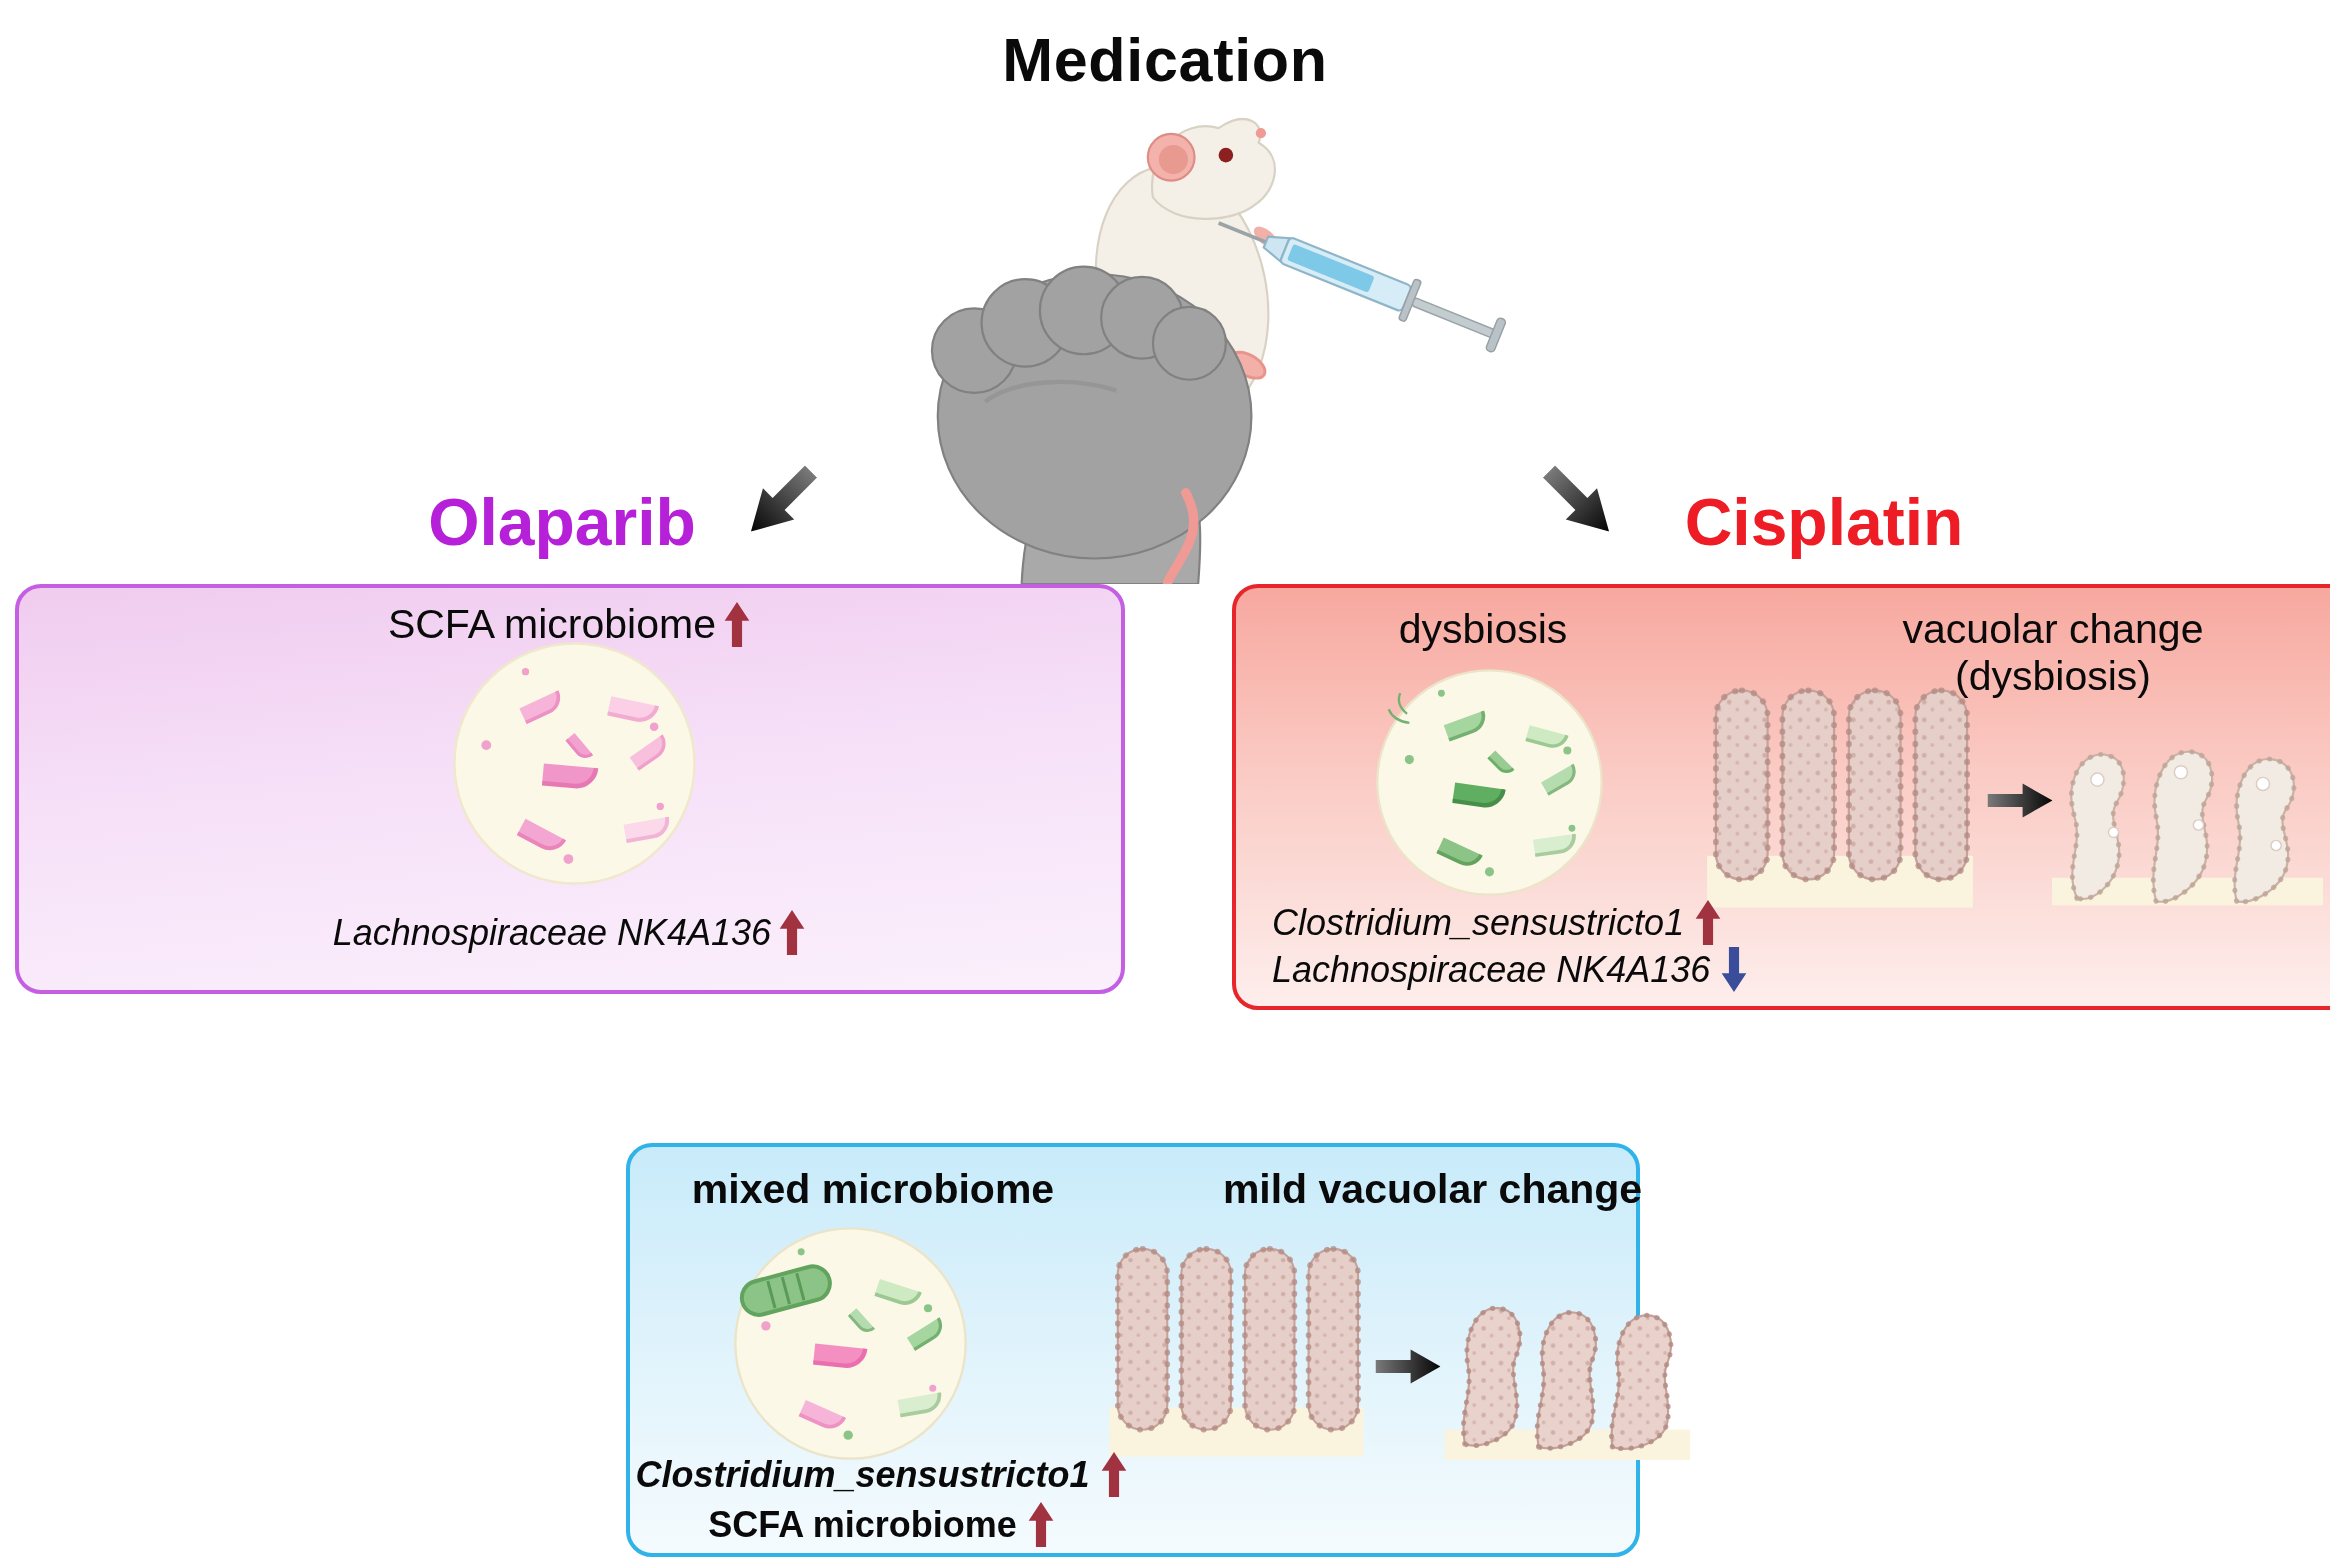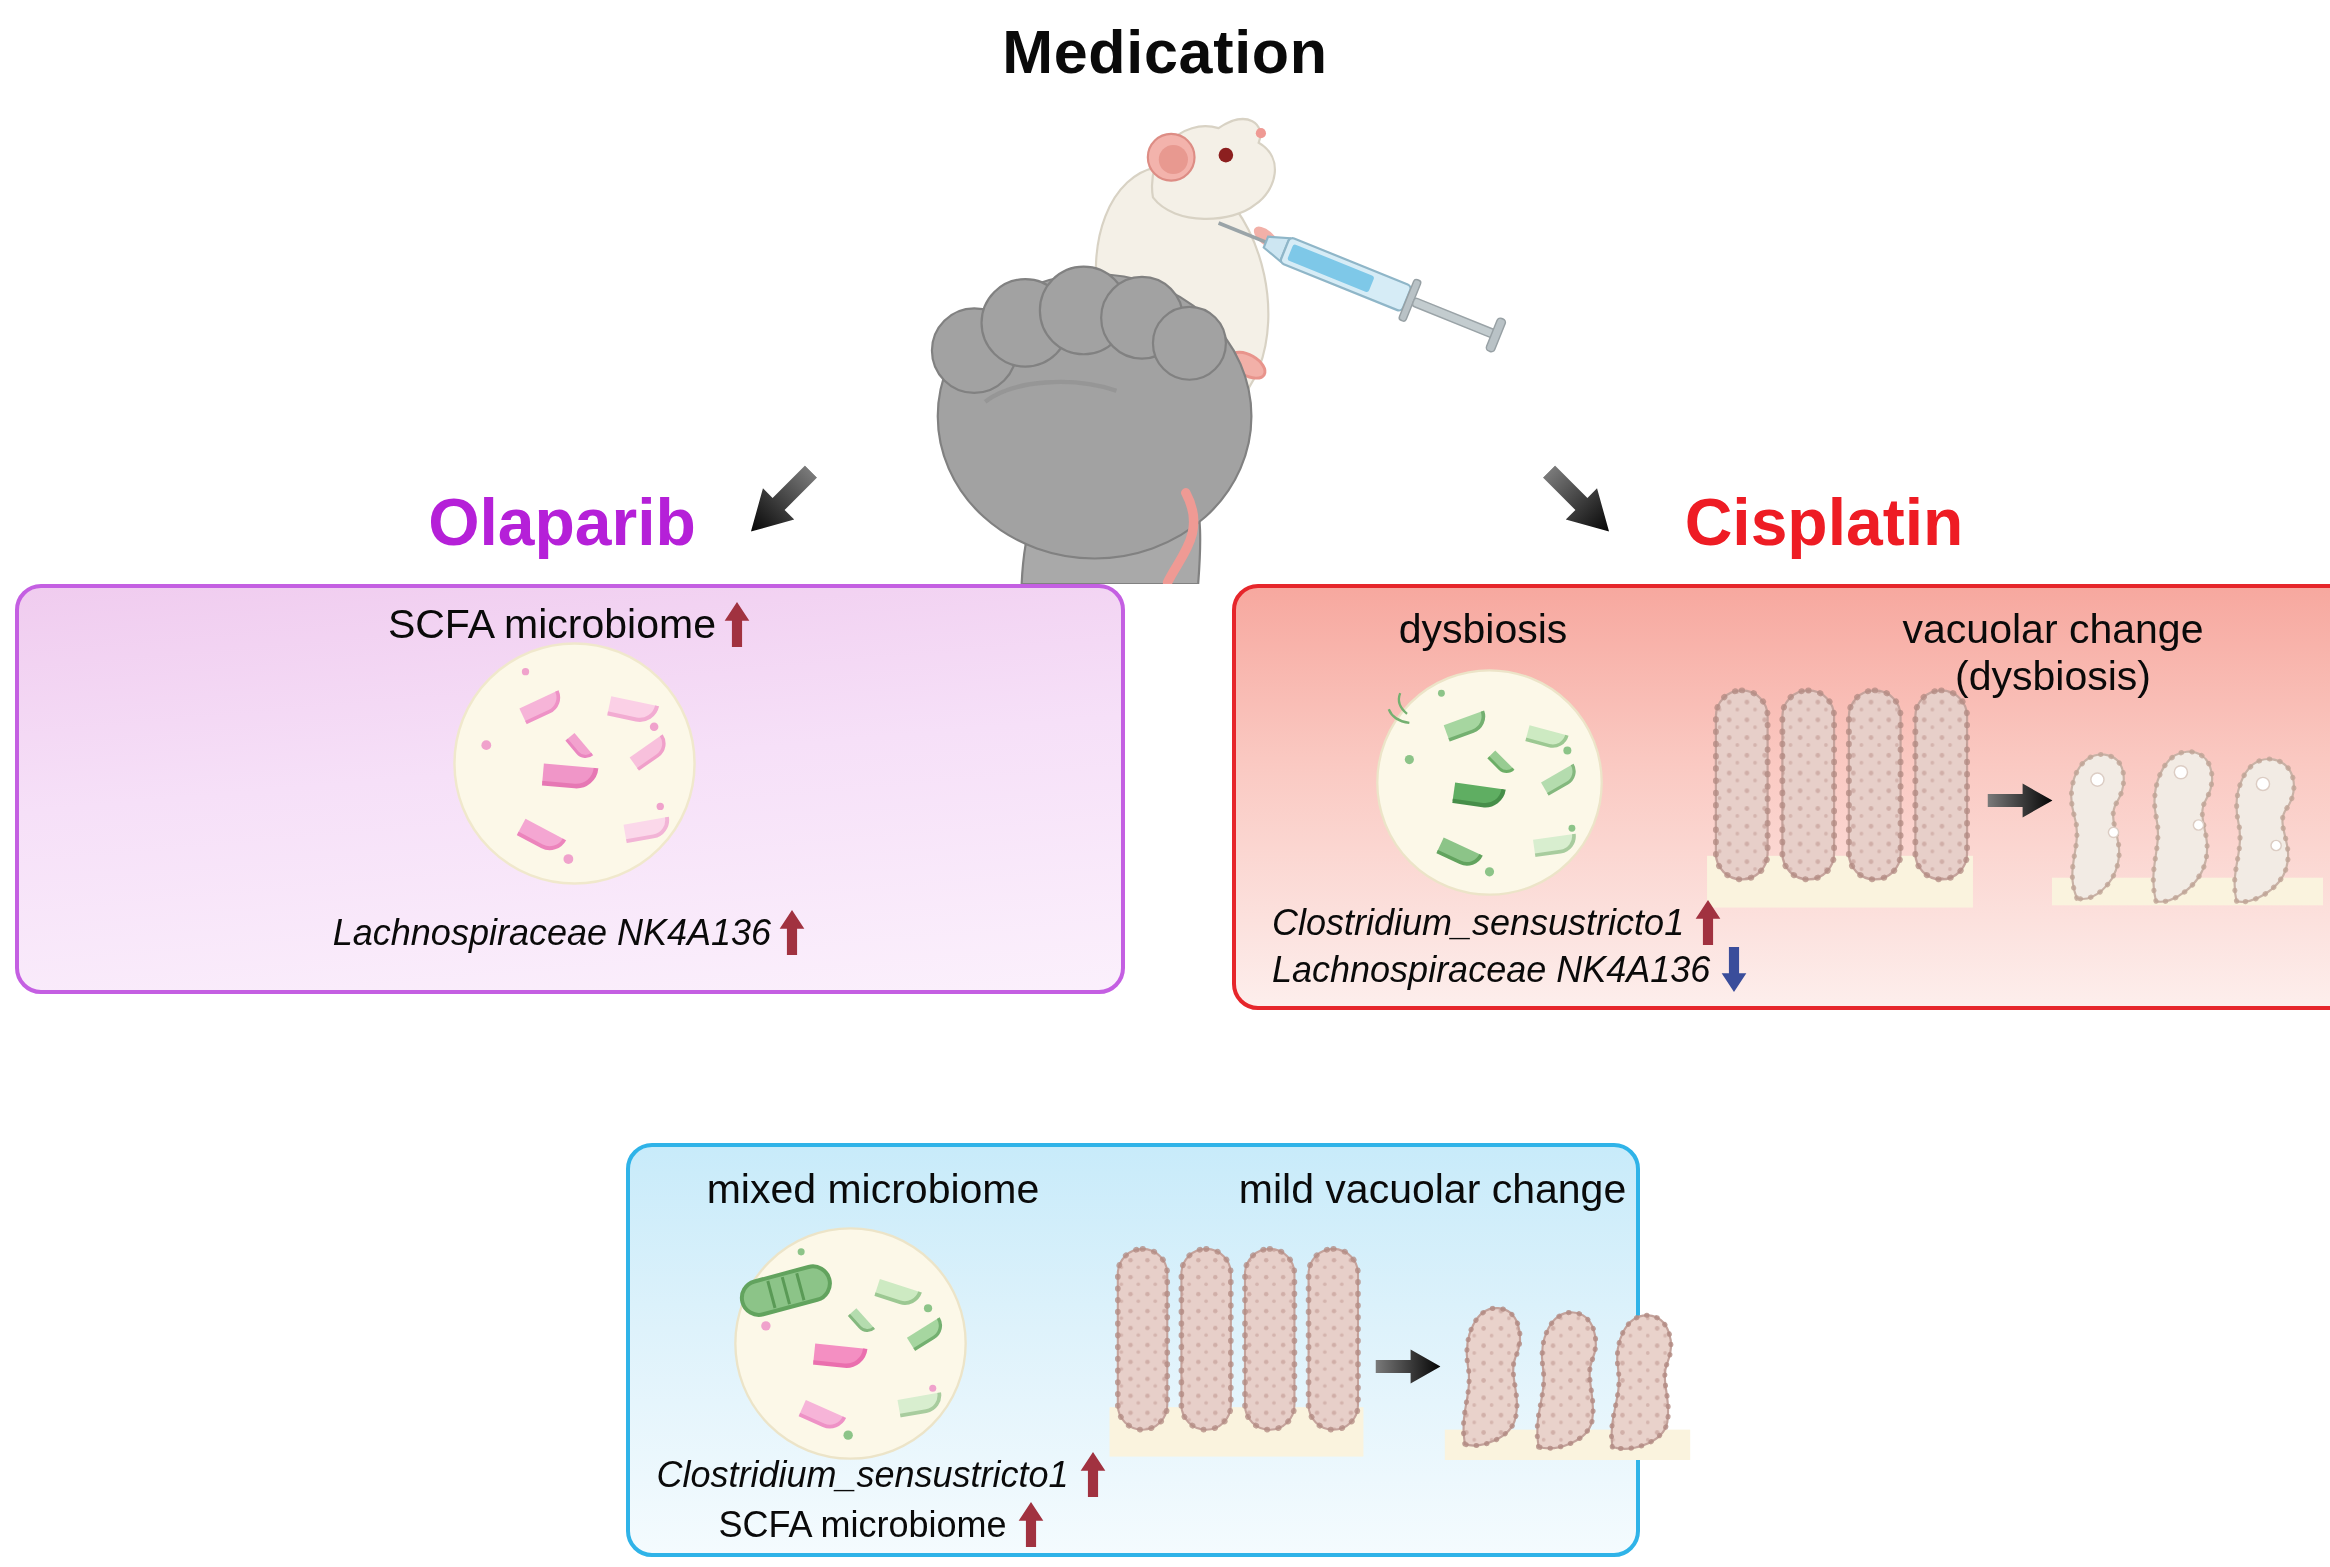--- a/index.html
+++ b/index.html
@@ -1,21 +1,21 @@
 <!DOCTYPE html>
 <html style="font-size:11.7px"><head>
 <meta charset="utf-8">
 <style>
   html,body { margin:0; padding:0; background:#ffffff; }
   .page {
     position:relative; width:2330px; height:1567px; background:#ffffff;
     font-family:"Liberation Sans", sans-serif; overflow:hidden; color:#000;
   }
   .title {
-    position:absolute; top:17px; left:0; width:100%; text-align:center;
+    position:absolute; top:25px; left:0; width:100%; text-align:center;
     font-size:61px; font-weight:bold; color:#0a0a0a; letter-spacing:0.7px;
   }
   .section-label { position:absolute; width:438px; text-align:center; font-size:66px; font-weight:bold; }
   .label-olaparib { left:343px; top:484px; color:#b520d8; }
   .label-cisplatin { left:1605px; top:484px; color:#ee1c24; }
   .label-combination { left:954px; top:1054px; color:#2aabe2; }
 
   .mouse { position:absolute; left:839px; top:88px; width:730px; height:496px; }
 
   .fat-arrow { position:absolute; width:86px; height:51px; }
@@ -30,20 +30,21 @@
   }
   .box-cisplatin {
     left:1232px; top:584px; width:1216px; height:426px;
     border:4.4px solid #e6262b;
     background:linear-gradient(180deg,#f7a89f 0%,#fac9c2 42%,#fdeeec 100%);
   }
   .box-combination {
     left:626px; top:1143px; width:1014px; height:414px;
     border:4.4px solid #2fb3e8;
     background:linear-gradient(180deg,#c8ebfa 0%,#def2fb 45%,#f4fbfe 100%);
+    font-weight:bold;
   }
 
   .center-row { position:absolute; left:0; width:100%; display:flex; justify-content:center; align-items:center; gap:7.3px; }
   .row { position:absolute; display:flex; align-items:center; gap:10px; }
   .heading { font-size:41px; color:#0a0a0a; }
   .h-abs { position:absolute; text-align:center; font-size:41px; color:#0a0a0a; }
   .taxa-name { font-size:36px; font-style:italic; color:#0a0a0a; white-space:nowrap; }
   .no-italic { font-style:normal; }
   .arr { width:28px; height:45px; flex:0 0 auto; }
   .arr-up { color:#a13240; }

